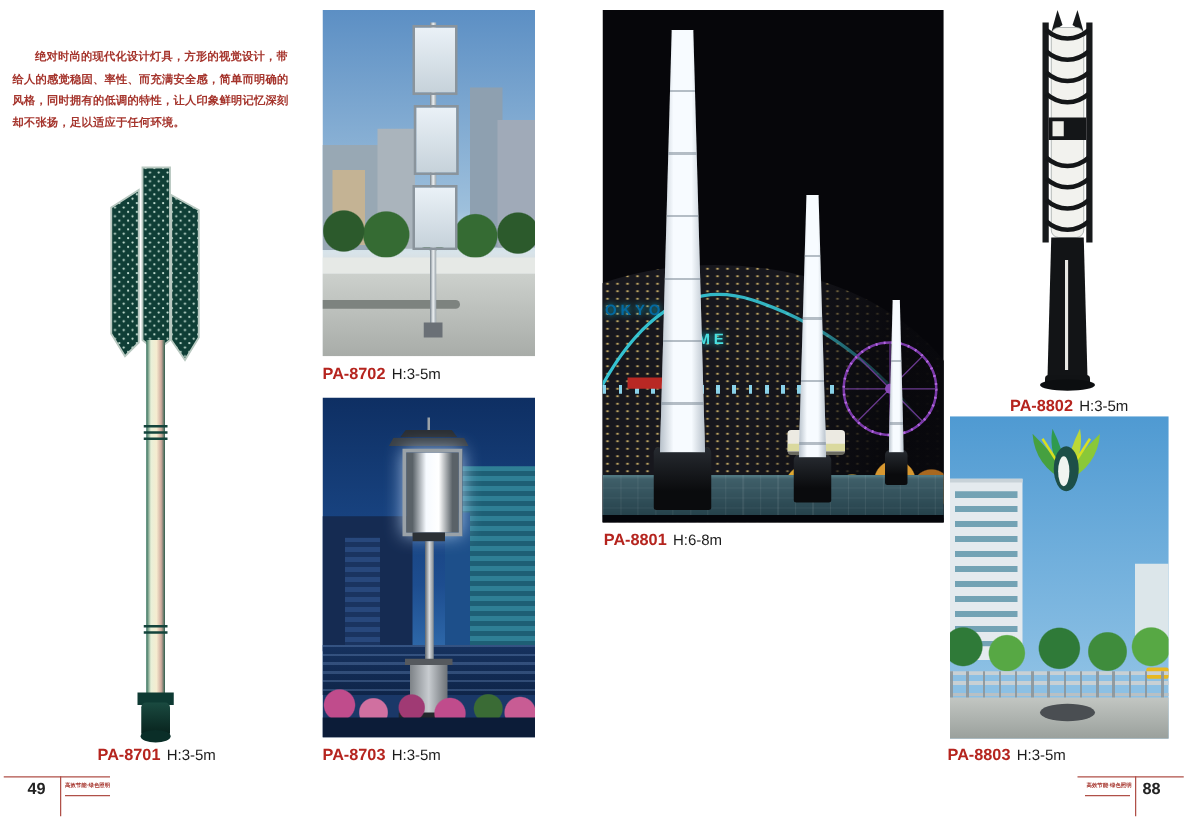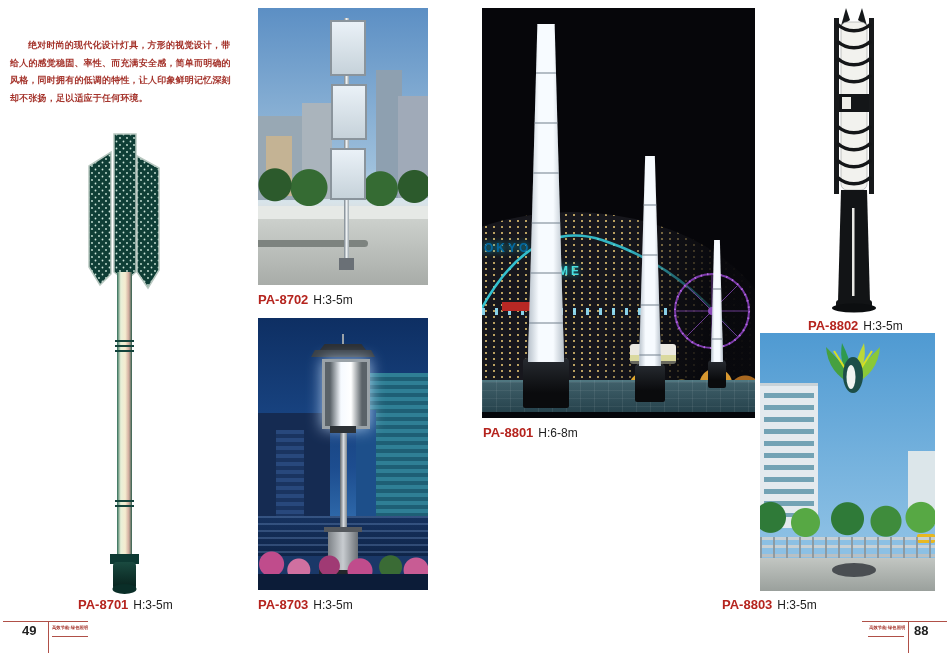--- a/index.html
+++ b/index.html
@@ -252,21 +252,21 @@
   </div>
   <div class="plabel" style="left:258px;top:595px;">
     <span class="pcode">PA-8703</span><span class="pheight">H:3-5m</span>
   </div>
   <div class="plabel" style="left:483px;top:423px;">
     <span class="pcode">PA-8801</span><span class="pheight">H:6-8m</span>
   </div>
   <div class="plabel" style="left:808px;top:316px;">
     <span class="pcode">PA-8802</span><span class="pheight">H:3-5m</span>
   </div>
-  <div class="plabel" style="left:722px;top:595px;">
+  <div class="plabel" style="left:758px;top:595px;">
     <span class="pcode">PA-8803</span><span class="pheight">H:3-5m</span>
   </div>
 
 
   <div class="f-line" style="left:3px;top:621px;width:85px;"></div>
   <div class="f-vline" style="left:48px;top:621px;height:32px;"></div>
   <div class="f-num" style="left:22px;top:623px;">49</div>
   <div class="f-slogan" style="left:52px;top:625px;width:100px;">
     <span style="transform:scale(.62);transform-origin:left top;">高效节能·绿色照明</span>
   </div>

